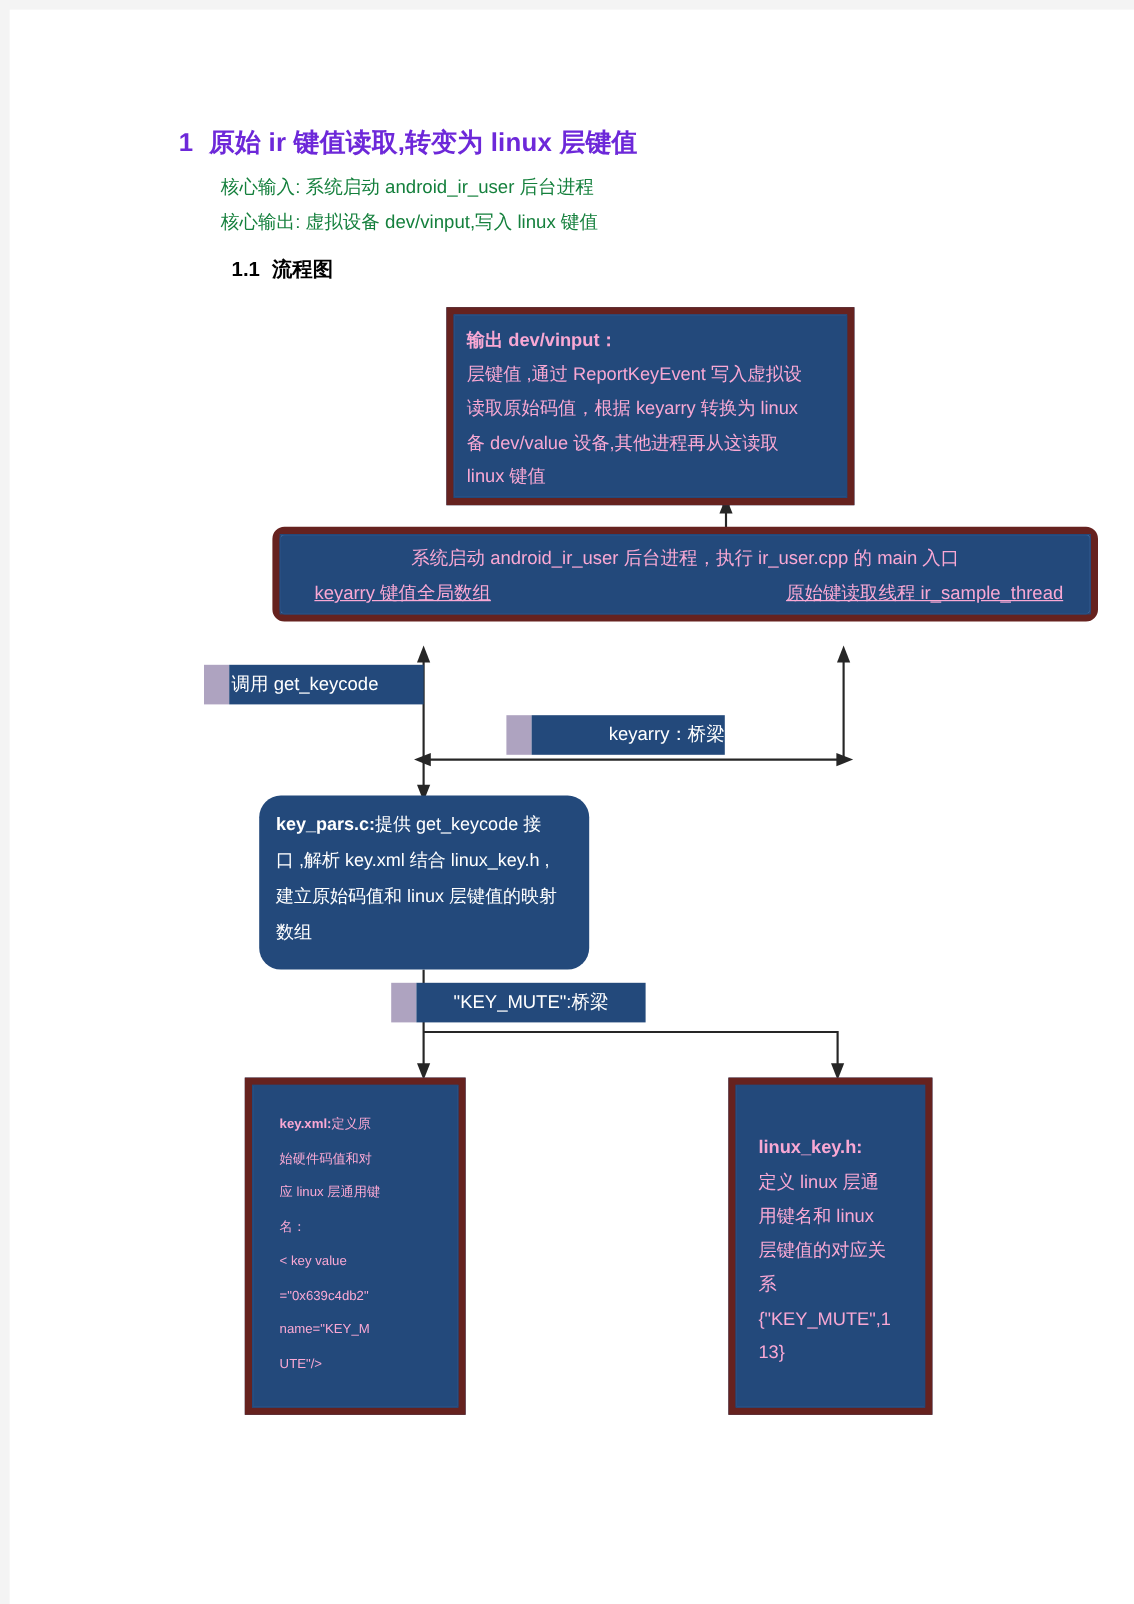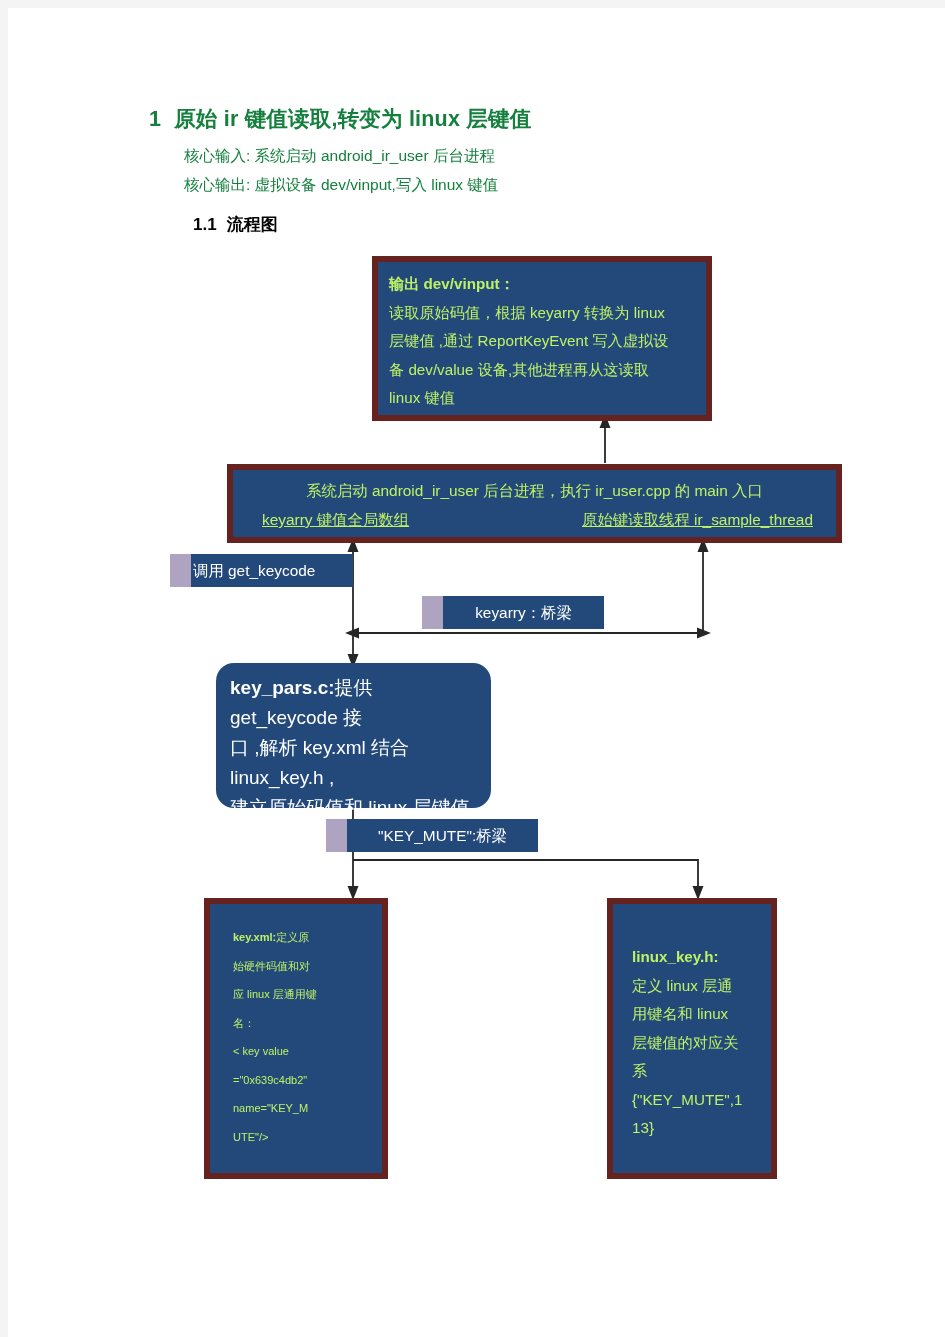--- a/index.html
+++ b/index.html
@@ -24,21 +24,21 @@
     overflow: hidden;
   }
 
   
   .h1 {
     position: absolute;
     left: 141px;
     top: 96px;
     font-size: 21.5px;
     font-weight: bold;
-    color: #15803d;
+    color: #6d28d9;
     letter-spacing: 0.2px;
     white-space: nowrap;
   }
   .h1 .num { margin-right: 13px; }
 
   .body-line {
     position: absolute;
     left: 176px;
     font-size: 15.5px;
     color: #15803d;
@@ -58,21 +58,21 @@
   }
   .h2 .num { margin-right: 10px; margin-left: 44px; }
 
   
   .framed {
     position: absolute;
     box-sizing: border-box;
     background: #23497b;
     border: 6px solid #66221f;
     box-shadow: inset 0 0 0 1px #3d6fa8;
-    color: #bef264;
+    color: #f9a8d4;
   }
   .framed .inner {
     box-sizing: border-box;
     width: 100%;
     height: 100%;
     border: 1px solid #23497b;
     padding: 6px 8px;
   }
 
   .rounded {
@@ -94,42 +94,42 @@
 
   
   #box-output {
     left: 364px; top: 248px; width: 340px; height: 165px;
   }
   #box-output .inner { padding: 7px 10px 0 10px; }
   #box-output .ln { line-height: 28.5px; font-size: 15.2px; }
 
   
   #box-process {
-    left: 219px; top: 456px; width: 615px; height: 79px;
+    left: 219px; top: 431px; width: 688px; height: 79px; border-radius: 10px;
   }
   #box-process .inner { padding: 5px 0 0 0; }
   #box-process .row1 {
     text-align: center;
     font-size: 15.4px;
     line-height: 29px;
   }
   #box-process .row2 {
     display: flex;
     justify-content: space-between;
     padding: 0 22px 0 28px;
     font-size: 15.4px;
     line-height: 29px;
   }
 
   
   #box-keypars {
     left: 208px; top: 655px; width: 275px; height: 145px;
   }
   #box-keypars .ln {
-    font-size: 19px;
+    font-size: 15px;
     line-height: 30px;
     white-space: normal;
   }
 
   
   #box-keyxml {
     left: 196px; top: 890px; width: 184px; height: 281px;
   }
   #box-keyxml .inner { padding: 18px 8px 0 22px; }
   #box-keyxml .ln { font-size: 11px; line-height: 28.5px; white-space: nowrap; }
@@ -158,21 +158,21 @@
     font-size: 15.4px;
     line-height: 33px;
     white-space: nowrap;
     box-sizing: border-box;
   }
 
   #callout-getkeycode { left: 162px; top: 546px; width: 146px; }
   #callout-getkeycode .body { width: 162px; padding-left: 2px; text-align: left; }
 
   #callout-keyarry { left: 414px; top: 588px; width: 182px; }
-  #callout-keyarry .body { width: 161px; text-align: center; }
+  #callout-keyarry .body { width: 161px; text-align: right; }
 
   #callout-keymute { left: 318px; top: 811px; width: 212px; }
   #callout-keymute .body { width: 191px; text-align: center; }
 
   
   .svg-layer {
     position: absolute;
     left: 0; top: 0;
     width: 937px; height: 1329px;
     pointer-events: none;
@@ -229,22 +229,22 @@
     <path d="M345,852 L345,884" stroke="#262626" stroke-width="1.8" fill="none"></path>
     <polygon points="345,892 350.5,878 339.5,878" fill="#262626"></polygon>
 
     <path d="M345,852 L690,852 L690,884" stroke="#262626" stroke-width="1.8" fill="none"></path>
     <polygon points="690,892 695.5,878 684.5,878" fill="#262626"></polygon>
   </svg>
 
   <div class="framed" id="box-output">
     <div class="inner">
       <div class="ln b">输出 dev/vinput：</div>
+      <div class="ln">层键值 ,通过 ReportKeyEvent 写入虚拟设</div>
       <div class="ln">读取原始码值，根据 keyarry 转换为 linux</div>
-      <div class="ln">层键值 ,通过 ReportKeyEvent 写入虚拟设</div>
       <div class="ln">备 dev/value 设备,其他进程再从这读取</div>
       <div class="ln">linux 键值</div>
     </div>
   </div>
 
   <div class="framed" id="box-process">
     <div class="inner">
       <div class="row1">系统启动 android_ir_user 后台进程，执行 ir_user.cpp 的 main 入口</div>
       <div class="row2">
         <span class="u">keyarry 键值全局数组</span>

